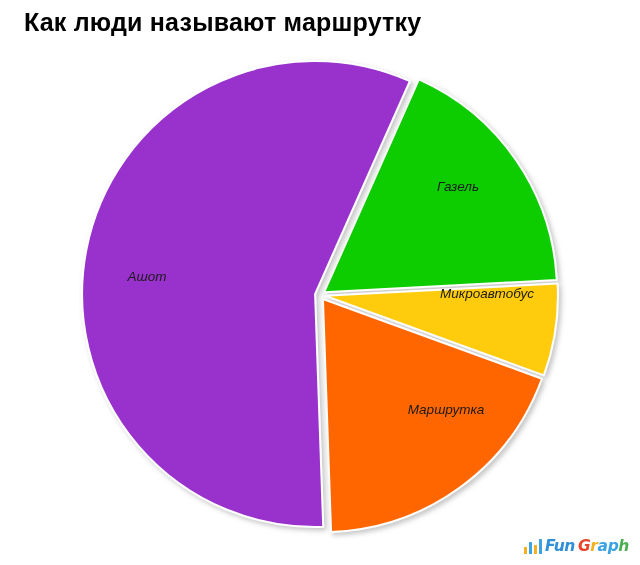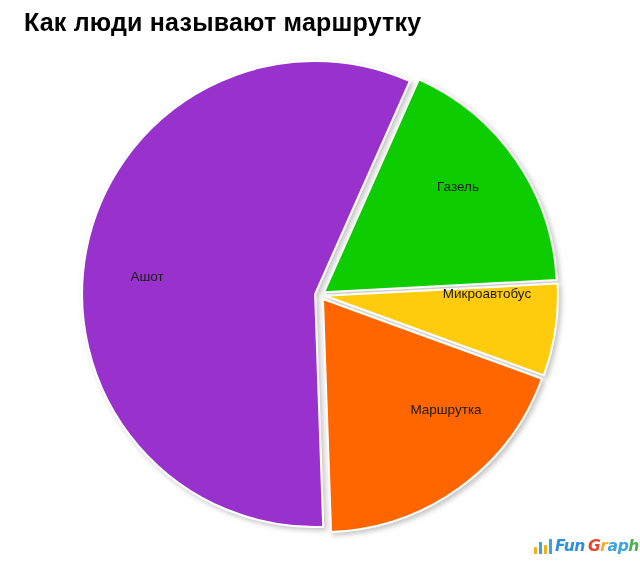--- a/index.html
+++ b/index.html
@@ -25,36 +25,37 @@
     letter-spacing: 0.2px;
     white-space: nowrap;
     margin-left: 12px;
   }
   #pie-wrap {
     position: absolute;
     left: 0;
     top: 40px;
     width: 584px;
     height: 500px;
+    font-style: italic;
   }
   #pie-svg {
     display: block;
     width: 640px;
     height: 500px;
   }
   .slice-label {
     font-family: "Liberation Sans", sans-serif;
     font-size: 13.5px;
     fill: #1a1a1a;
     text-anchor: middle;
     dominant-baseline: middle;
   }
   #brand-logo {
     position: absolute;
-    right: 1px;
+    right: 11px;
     bottom: 7px;
     height: 24px;
     display: flex;
     align-items: center;
     gap: 3px;
   }
   #brand-bars {
     display: flex;
     align-items: flex-end;
     gap: 1.5px;

